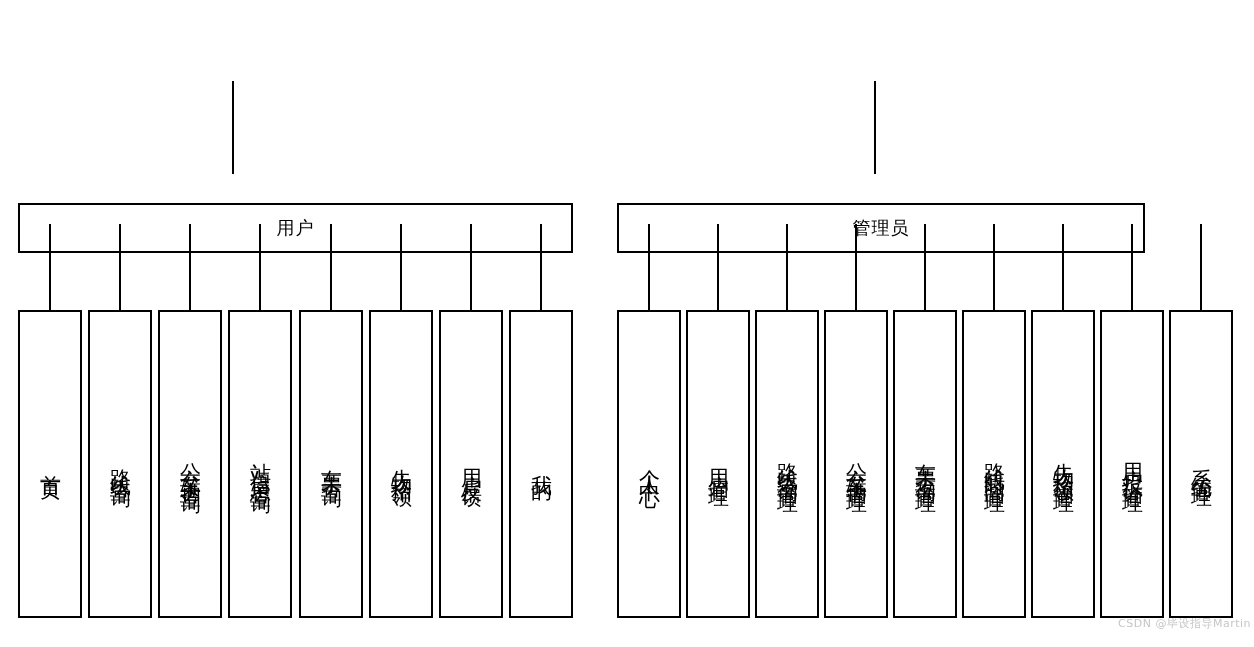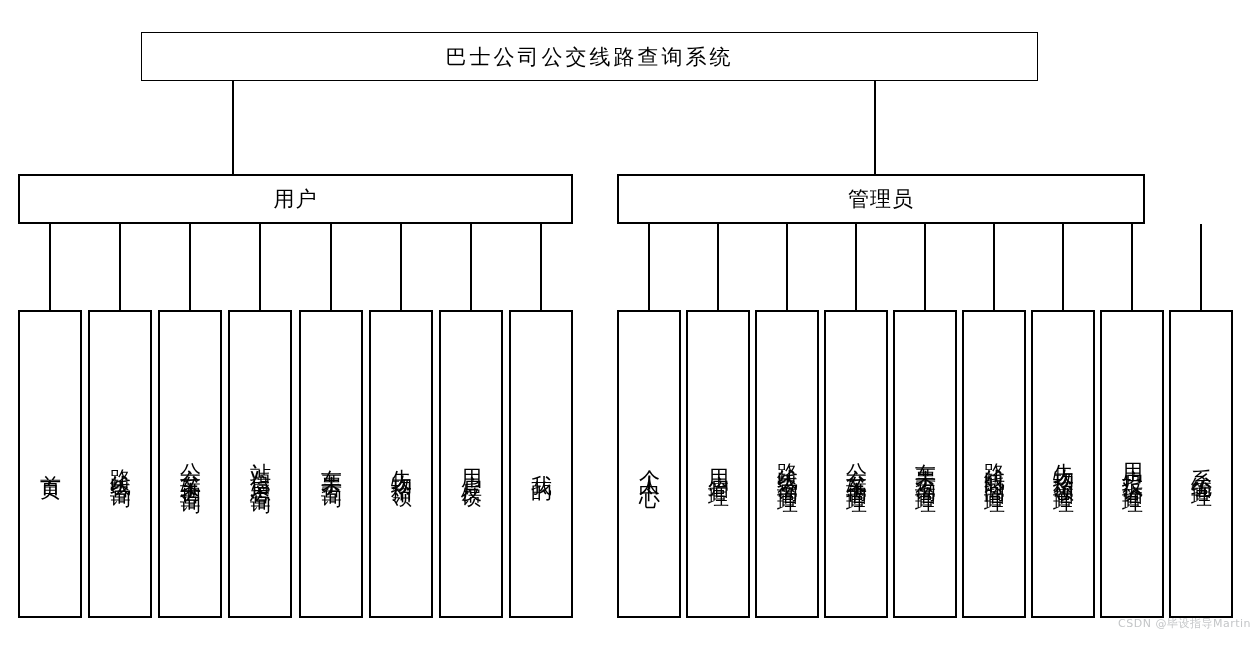--- a/index.html
+++ b/index.html
@@ -24,21 +24,21 @@
     display: flex;
     align-items: center;
     justify-content: center;
   }
   .root {
     left: 141px; top: 32px; width: 897px; height: 49px;
     border-width: 1.5px;
     font-size: 21px;
     letter-spacing: 3px;
   }
-  .branch { font-size: 21px; letter-spacing: 1px; }
+  .branch { font-size: 18px; letter-spacing: 1px; margin-top: 29px; }
   .branch.user  { left: 18px;  top: 174px; width: 555px; height: 50px; }
   .branch.admin { left: 617px; top: 174px; width: 528px; height: 50px; }
   .vline {
     position: absolute;
     width: 2px;
     background: #000000;
   }
   #root-conn-user  { left: 232px; top: 81px; height: 93px; }
   #root-conn-admin { left: 874px; top: 81px; height: 93px; }
   .leaf { border-width: 2px; }
@@ -58,23 +58,20 @@
     color: #c4c6c8;
     text-shadow: 1px 1px 0 #ffffff;
     letter-spacing: 0.5px;
   }
 </style>
 </head>
 <body>
 
 <div class="canvas">
 
-  <div class="box root">
-    <span>巴士公司公交线路查询系统</span>
-  </div>
 
   <div class="vline" id="root-conn-user"></div>
   <div class="vline" id="root-conn-admin"></div>
 
   <div class="box branch user">
     <span>用户</span>
   </div>
 
   <div class="box branch admin">
     <span>管理员</span>

